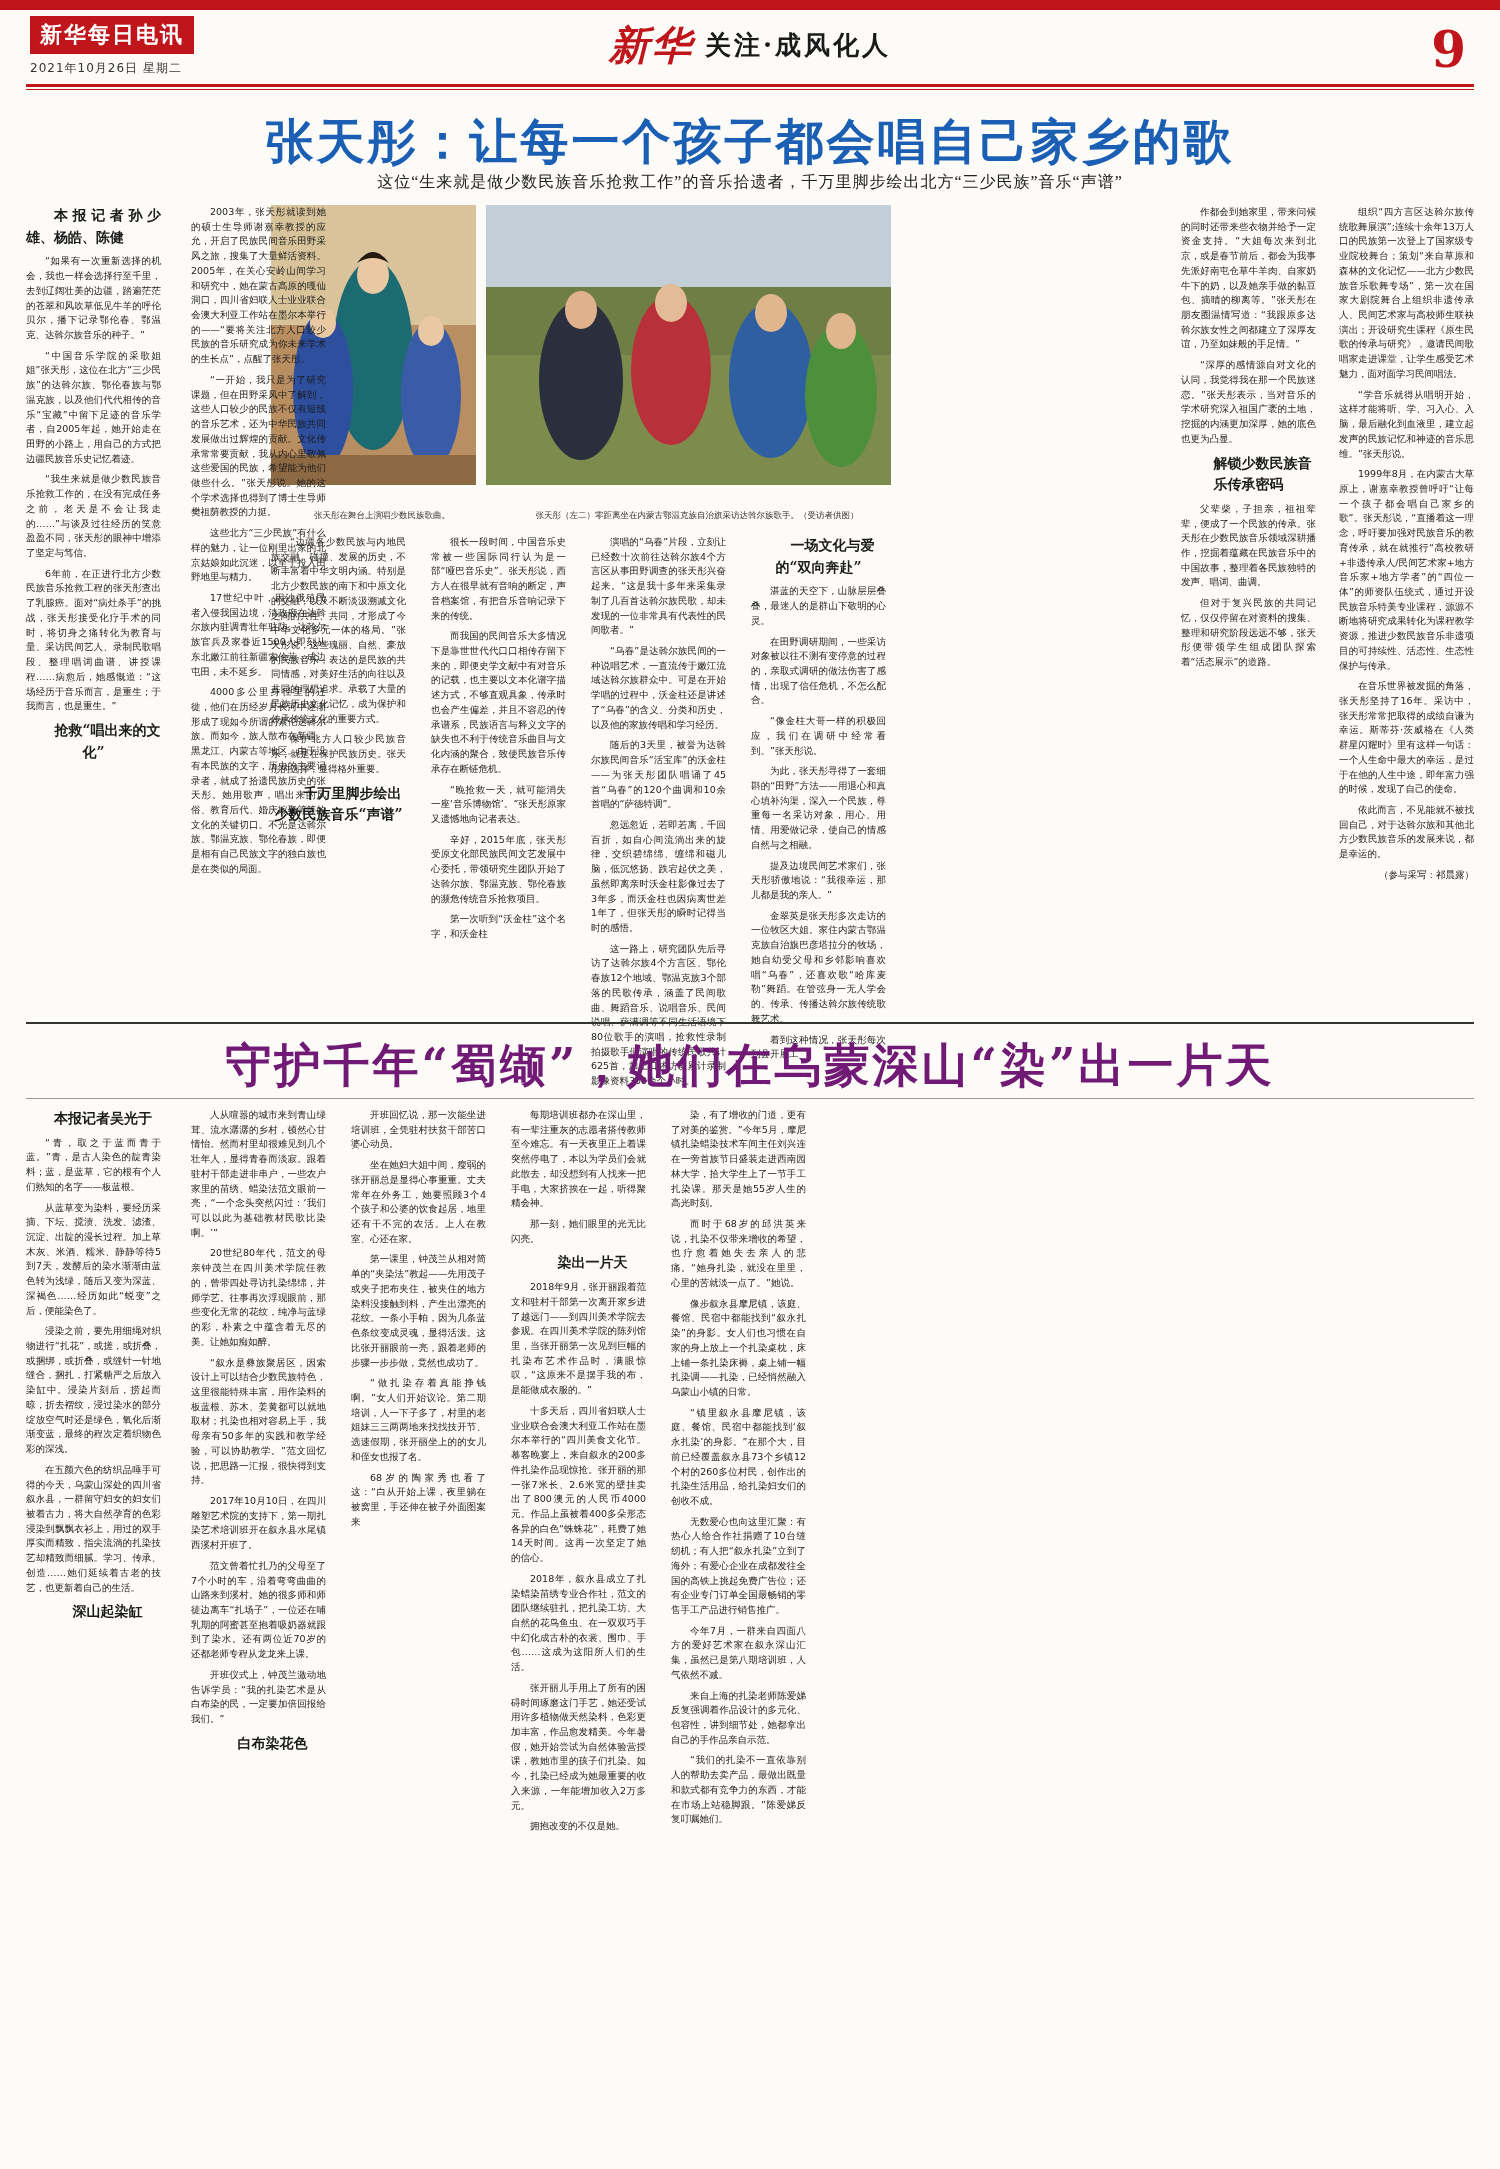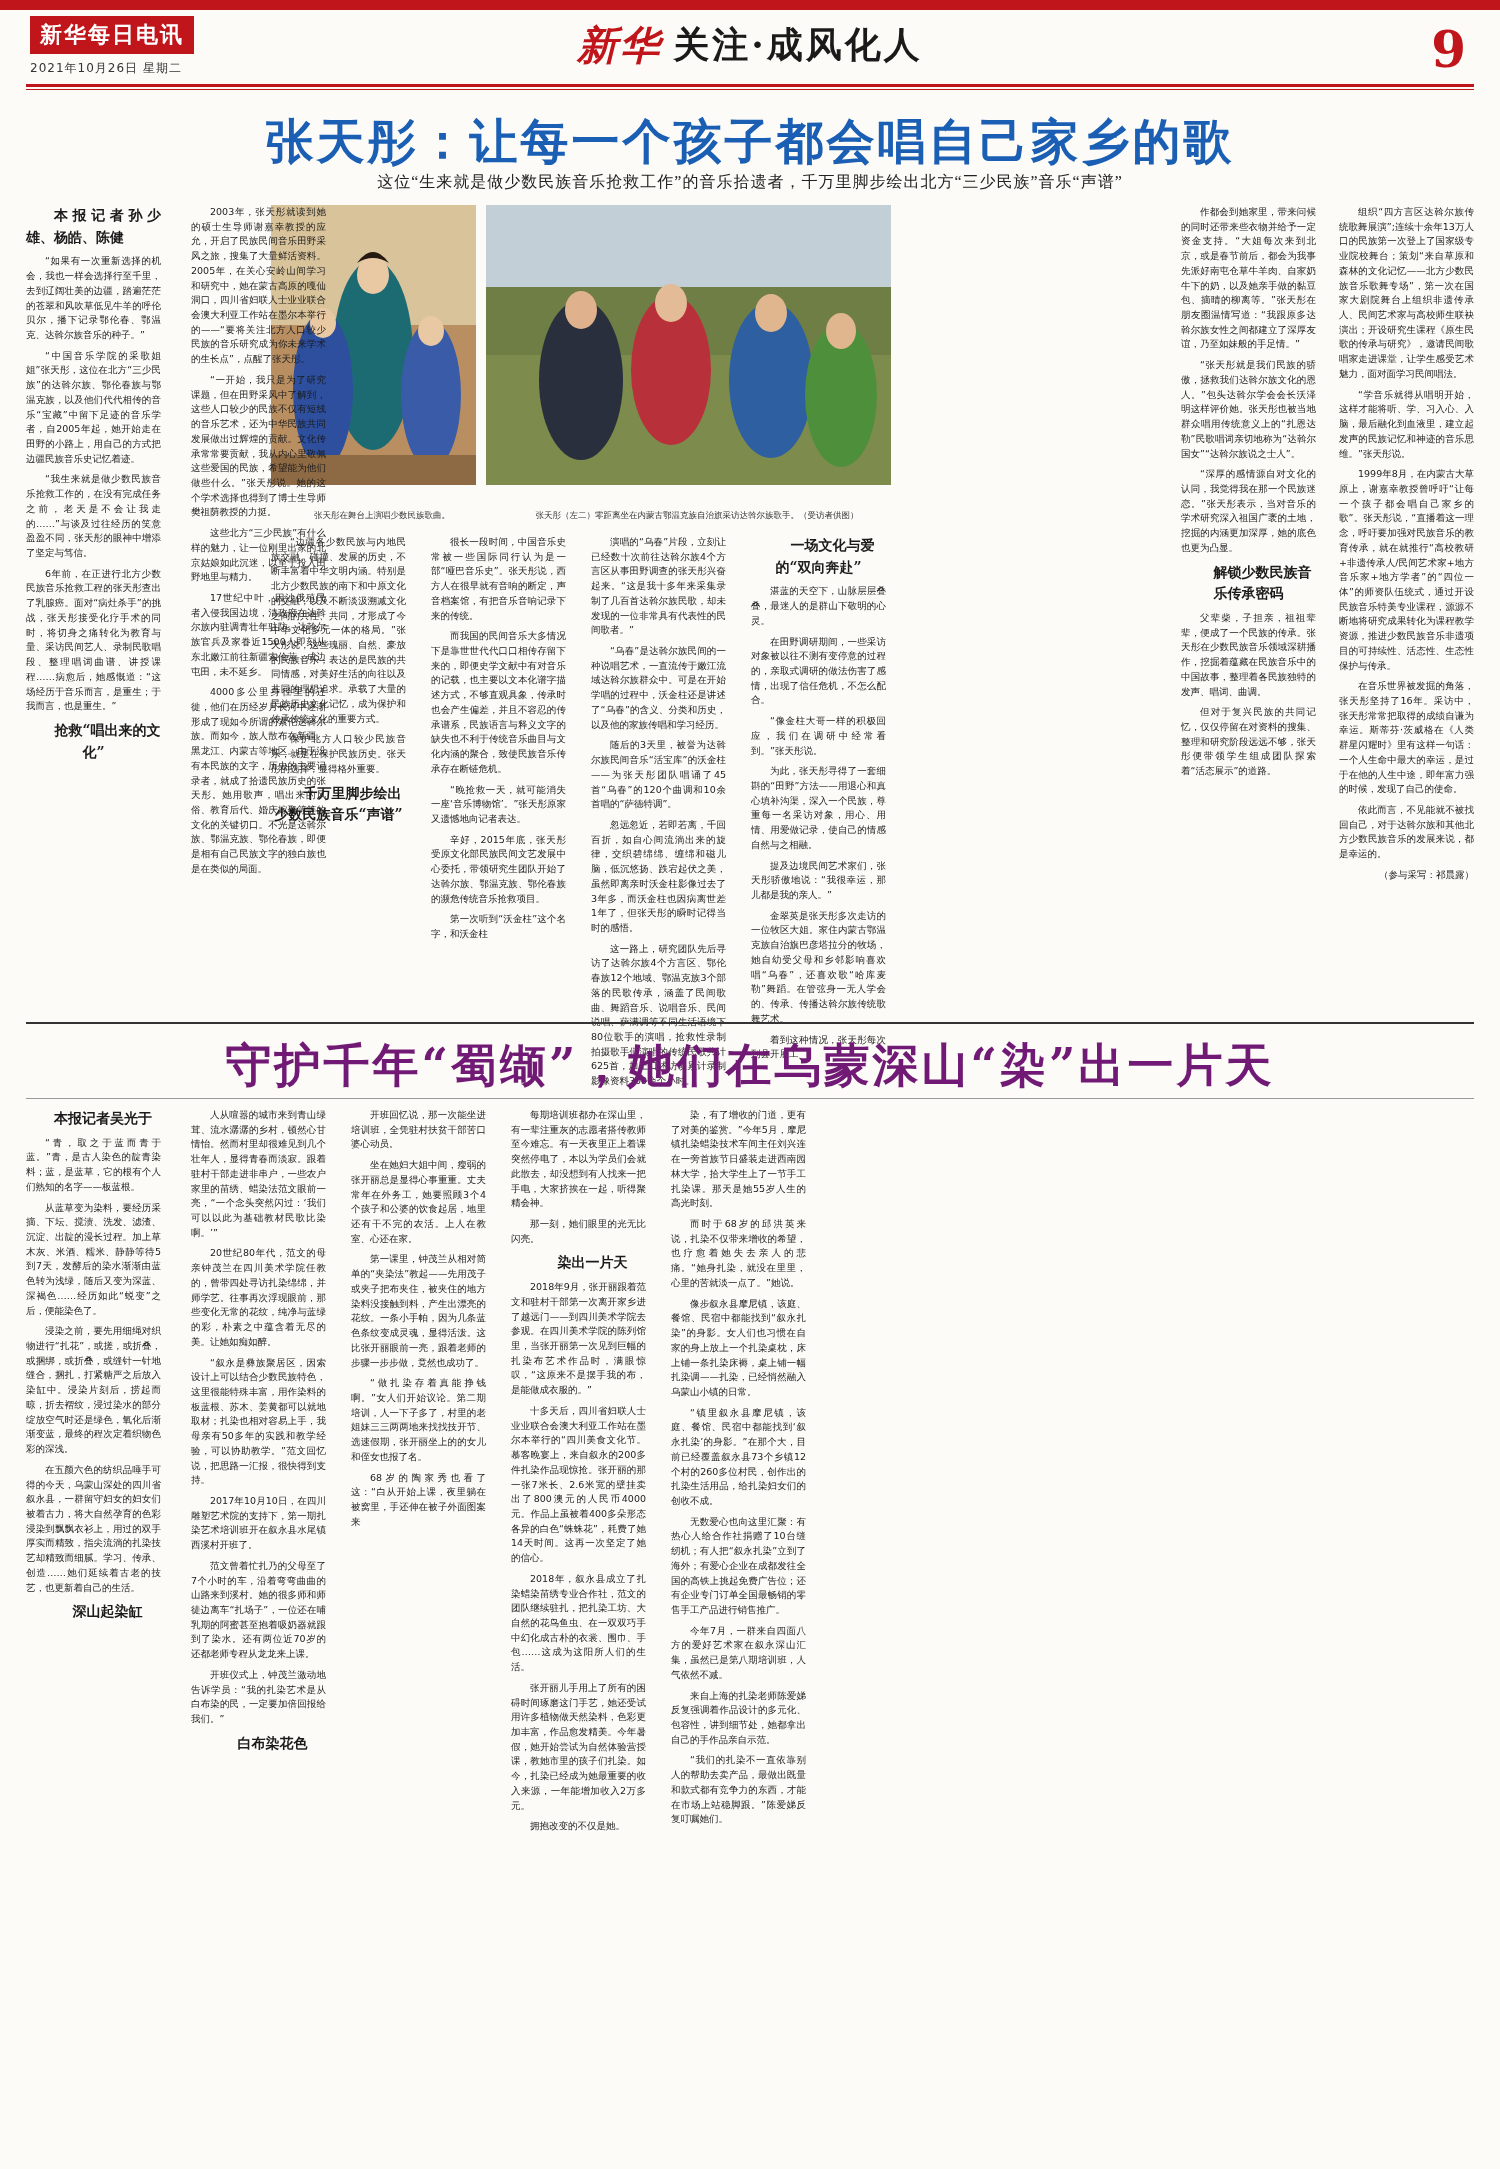--- a/index.html
+++ b/index.html
@@ -27,21 +27,21 @@
   .mast-date{font-size:12px;color:#333;margin-top:6px;letter-spacing:1px;}
   .mast-center{
     position:absolute;left:50%;transform:translateX(-50%);top:8px;
     display:flex;align-items:center;gap:12px;
   }
   .mast-brand{
     color:#c0151a;font-size:40px;font-weight:bold;letter-spacing:2px;
     font-family:"DejaVu Serif","Liberation Serif",serif;font-style:italic;
   }
   .mast-slogan{
-    font-size:36px;font-weight:bold;letter-spacing:3px;color:#1a1a1a;
+    font-size:26px;font-weight:bold;letter-spacing:3px;color:#1a1a1a;
     font-family:"DejaVu Serif","Liberation Serif",serif;
   }
   .mast-pageno{
     position:absolute;right:34px;top:10px;color:#c0151a;
     font-size:50px;font-weight:bold;font-family:"DejaVu Serif","Liberation Serif",serif;
   }
   .mast-rule{position:absolute;left:26px;top:84px;width:1448px;height:3px;background:#c0151a;}
   .mast-rule2{position:absolute;left:26px;top:89px;width:1448px;height:1px;background:#c0151a;}
 
   
@@ -197,21 +197,20 @@
       <p>在田野调研期间，一些采访对象被以往不测有变停意的过程的，亲取式调研的做法伤害了感情，出现了信任危机，不怎么配合。</p>
       <p>“像金柱大哥一样的积极回应，我们在调研中经常看到。”张天彤说。</p>
       <p>为此，张天彤寻得了一套细斟的“田野”方法——用退心和真心填补沟渠，深入一个民族，尊重每一名采访对象，用心、用情、用爱做记录，使自己的情感自然与之相融。</p>
       <p>提及边境民间艺术家们，张天彤骄傲地说：“我很幸运，那儿都是我的亲人。”</p>
       <p>金翠英是张天彤多次走访的一位牧区大姐。家住内蒙古鄂温克族自治旗巴彦塔拉分的牧场，她自幼受父母和乡邻影响喜欢唱“乌春”，还喜欢歌“哈库麦勒”舞蹈。在管弦身一无人学会的、传承、传播达斡尔族传统歌舞艺术。</p>
       <p>着到这种情况，张天彤每次到县开展工</p>
     </div>
 
     <div class="col" style="left:1155px;top:0;">
       <p>作都会到她家里，带来问候的同时还带来些衣物并给予一定资金支持。“大姐每次来到北京，或是春节前后，都会为我事先派好南屯仓草牛羊肉、自家奶牛下的奶，以及她亲手做的黏豆包、摘晴的柳离等。”张天彤在朋友圈温情写道：“我跟原多达斡尔族女性之间都建立了深厚友谊，乃至如妹般的手足情。”</p>
-      <p>“张天彤就是我们民族的骄傲，拯救我们达斡尔族文化的恩人。”包头达斡尔学会会长沃泽明这样评价她。张天彤也被当地群众唱用传统意义上的“扎恩达勒”民歌唱词亲切地称为“达斡尔国女”“达斡尔族说之士人”。</p>
       <p>“深厚的感情源自对文化的认同，我觉得我在那一个民族迷恋。”张天彤表示，当对音乐的学术研究深入祖国广袤的土地，挖掘的内涵更加深厚，她的底色也更为凸显。</p>
       <p class="subtitle">解锁少数民族音乐传承密码</p>
       <p>父辈柴，子担亲，祖祖辈辈，便成了一个民族的传承。张天彤在少数民族音乐领域深耕播作，挖掘着蕴藏在民族音乐中的中国故事，整理着各民族独特的发声、唱词、曲调。</p>
       <p>但对于复兴民族的共同记忆，仅仅停留在对资料的搜集、整理和研究阶段远远不够，张天彤便带领学生组成团队探索着“活态展示”的道路。</p>
     </div>
 
     <div class="col" style="left:1313px;top:0;">
       <p>组织“四方言区达斡尔族传统歌舞展演”;连续十余年13万人口的民族第一次登上了国家级专业院校舞台；策划“来自草原和森林的文化记忆——北方少数民族音乐歌舞专场”，第一次在国家大剧院舞台上组织非遗传承人、民间艺术家与高校师生联袂演出；开设研究生课程《原生民歌的传承与研究》，邀请民间歌唱家走进课堂，让学生感受艺术魅力，面对面学习民间唱法。</p>
       <p>“学音乐就得从唱明开始，这样才能将听、学、习入心、入脑，最后融化到血液里，建立起发声的民族记忆和神迹的音乐思维。”张天彤说。</p>
       <p>1999年8月，在内蒙古大草原上，谢嘉幸教授曾呼吁“让每一个孩子都会唱自己家乡的歌”。张天彤说，“直播着这一理念，呼吁要加强对民族音乐的教育传承，就在就推行“高校教研+非遗传承人/民间艺术家+地方音乐家+地方学者”的“四位一体”的师资队伍统式，通过开设民族音乐特美专业课程，源源不断地将研究成果转化为课程教学资源，推进少数民族音乐非遗项目的可持续性、活态性、生态性保护与传承。</p>

